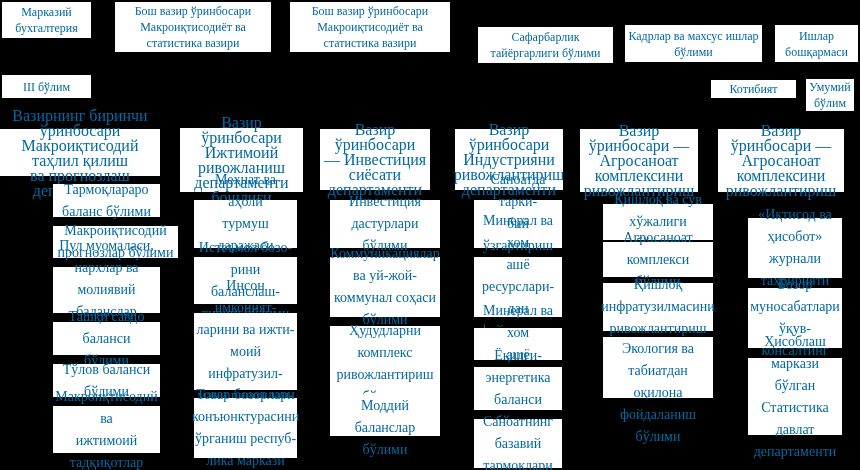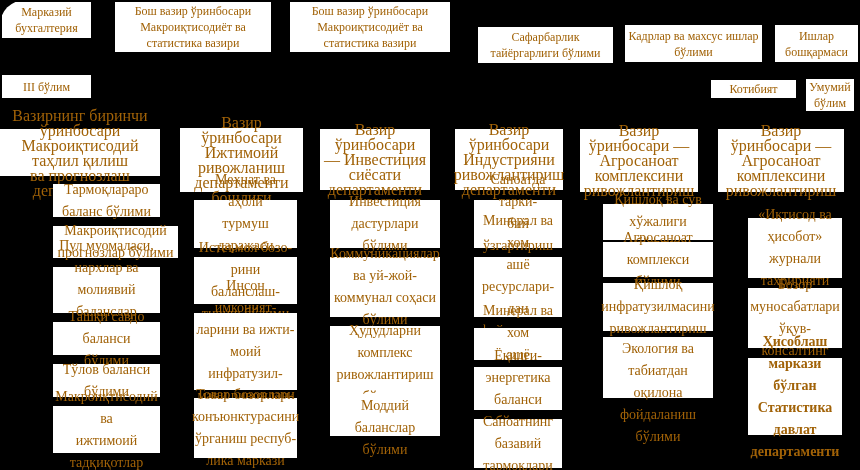--- a/index.html
+++ b/index.html
@@ -1,23 +1,22 @@
 <!DOCTYPE html>
 <html><head>
 <meta charset="utf-8">
 <style>
   html,body{margin:0;padding:0;background:#000;}
   #stage{
     position:relative;
     width:860px;height:470px;
     background:#000;
     font-family:"Liberation Serif","DejaVu Serif",serif;
-    color:#a16207;
+    color:#0369a1;
     overflow:hidden;
-    border-radius:25px;
   }
   .box{
     position:absolute;
     background:#fff;
     display:flex;
     align-items:center;
     justify-content:center;
     text-align:center;
     white-space:pre-line;
     font-size:14px;
@@ -150,19 +149,19 @@
 комплексини
 ривожлантириш</div>
   <div class="box" style="left:748px;top:218px;width:94px;height:60px;">«Иқтисод ва
 ҳисобот»
 журнали
 таҳририяти</div>
   <div class="box" style="left:748px;top:288px;width:94px;height:60px;">Бозор
 муносабатлари
 ўқув-
 консалтинг</div>
-  <div class="box" style="left:748px;top:358px;width:94px;height:77px;font-weight:bold;">Ҳисоблаш
+  <div class="box" style="left:748px;top:358px;width:94px;height:77px;">Ҳисоблаш
 маркази бўлган
 Статистика
 давлат
 департаменти</div>
 
 </div>
 
 </body></html>

